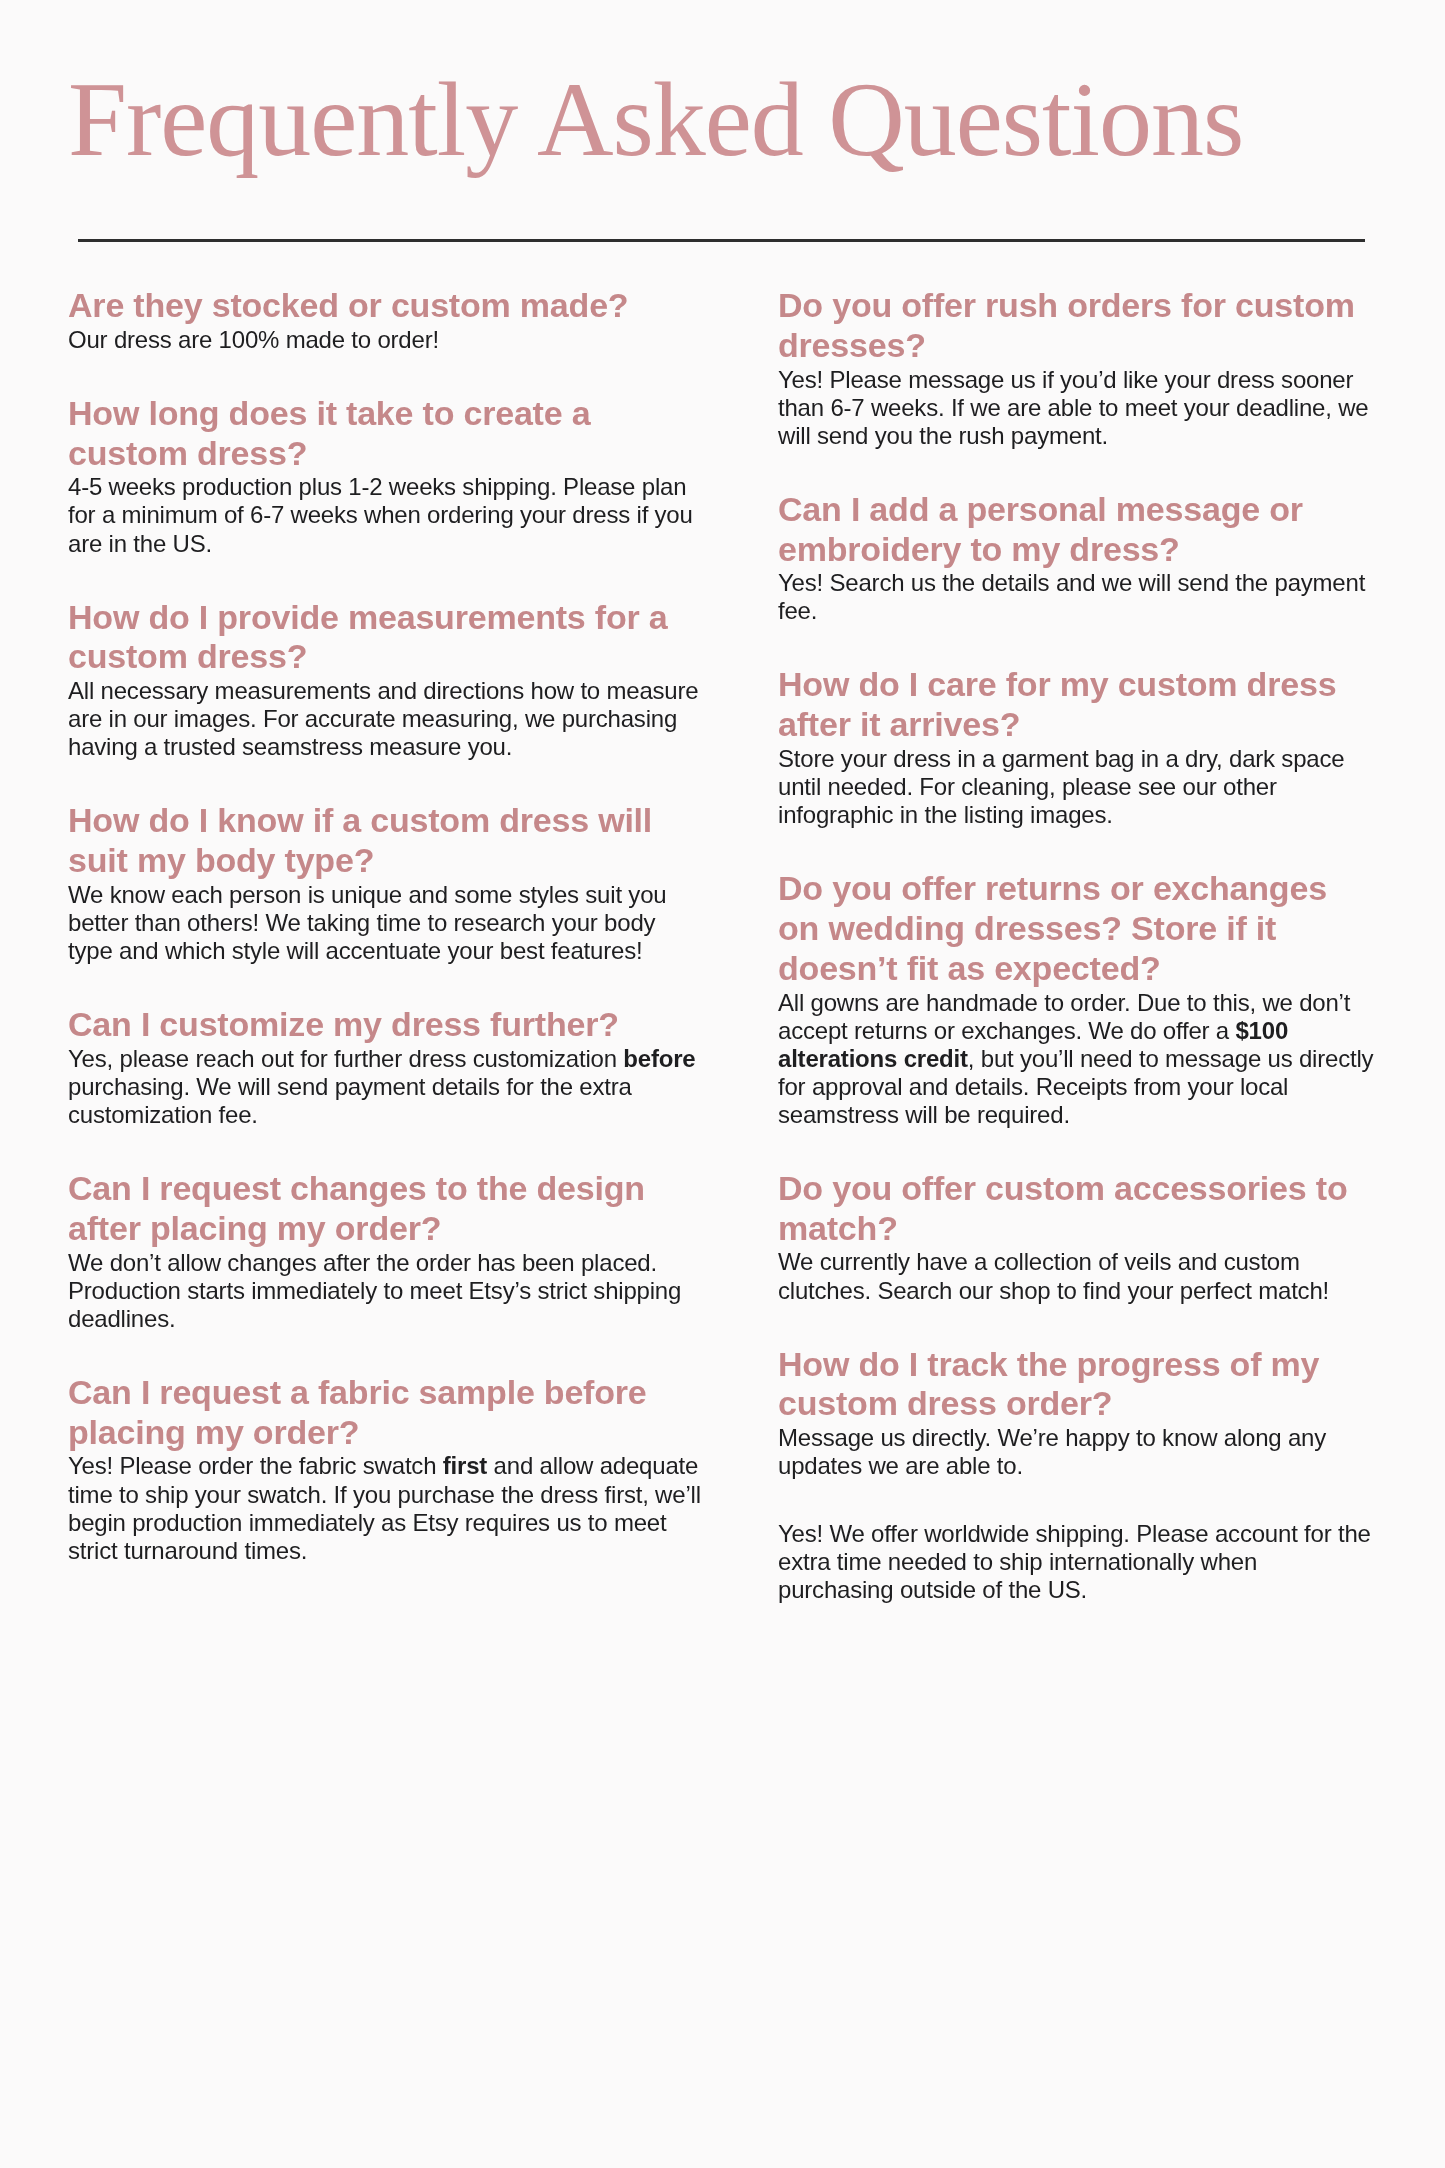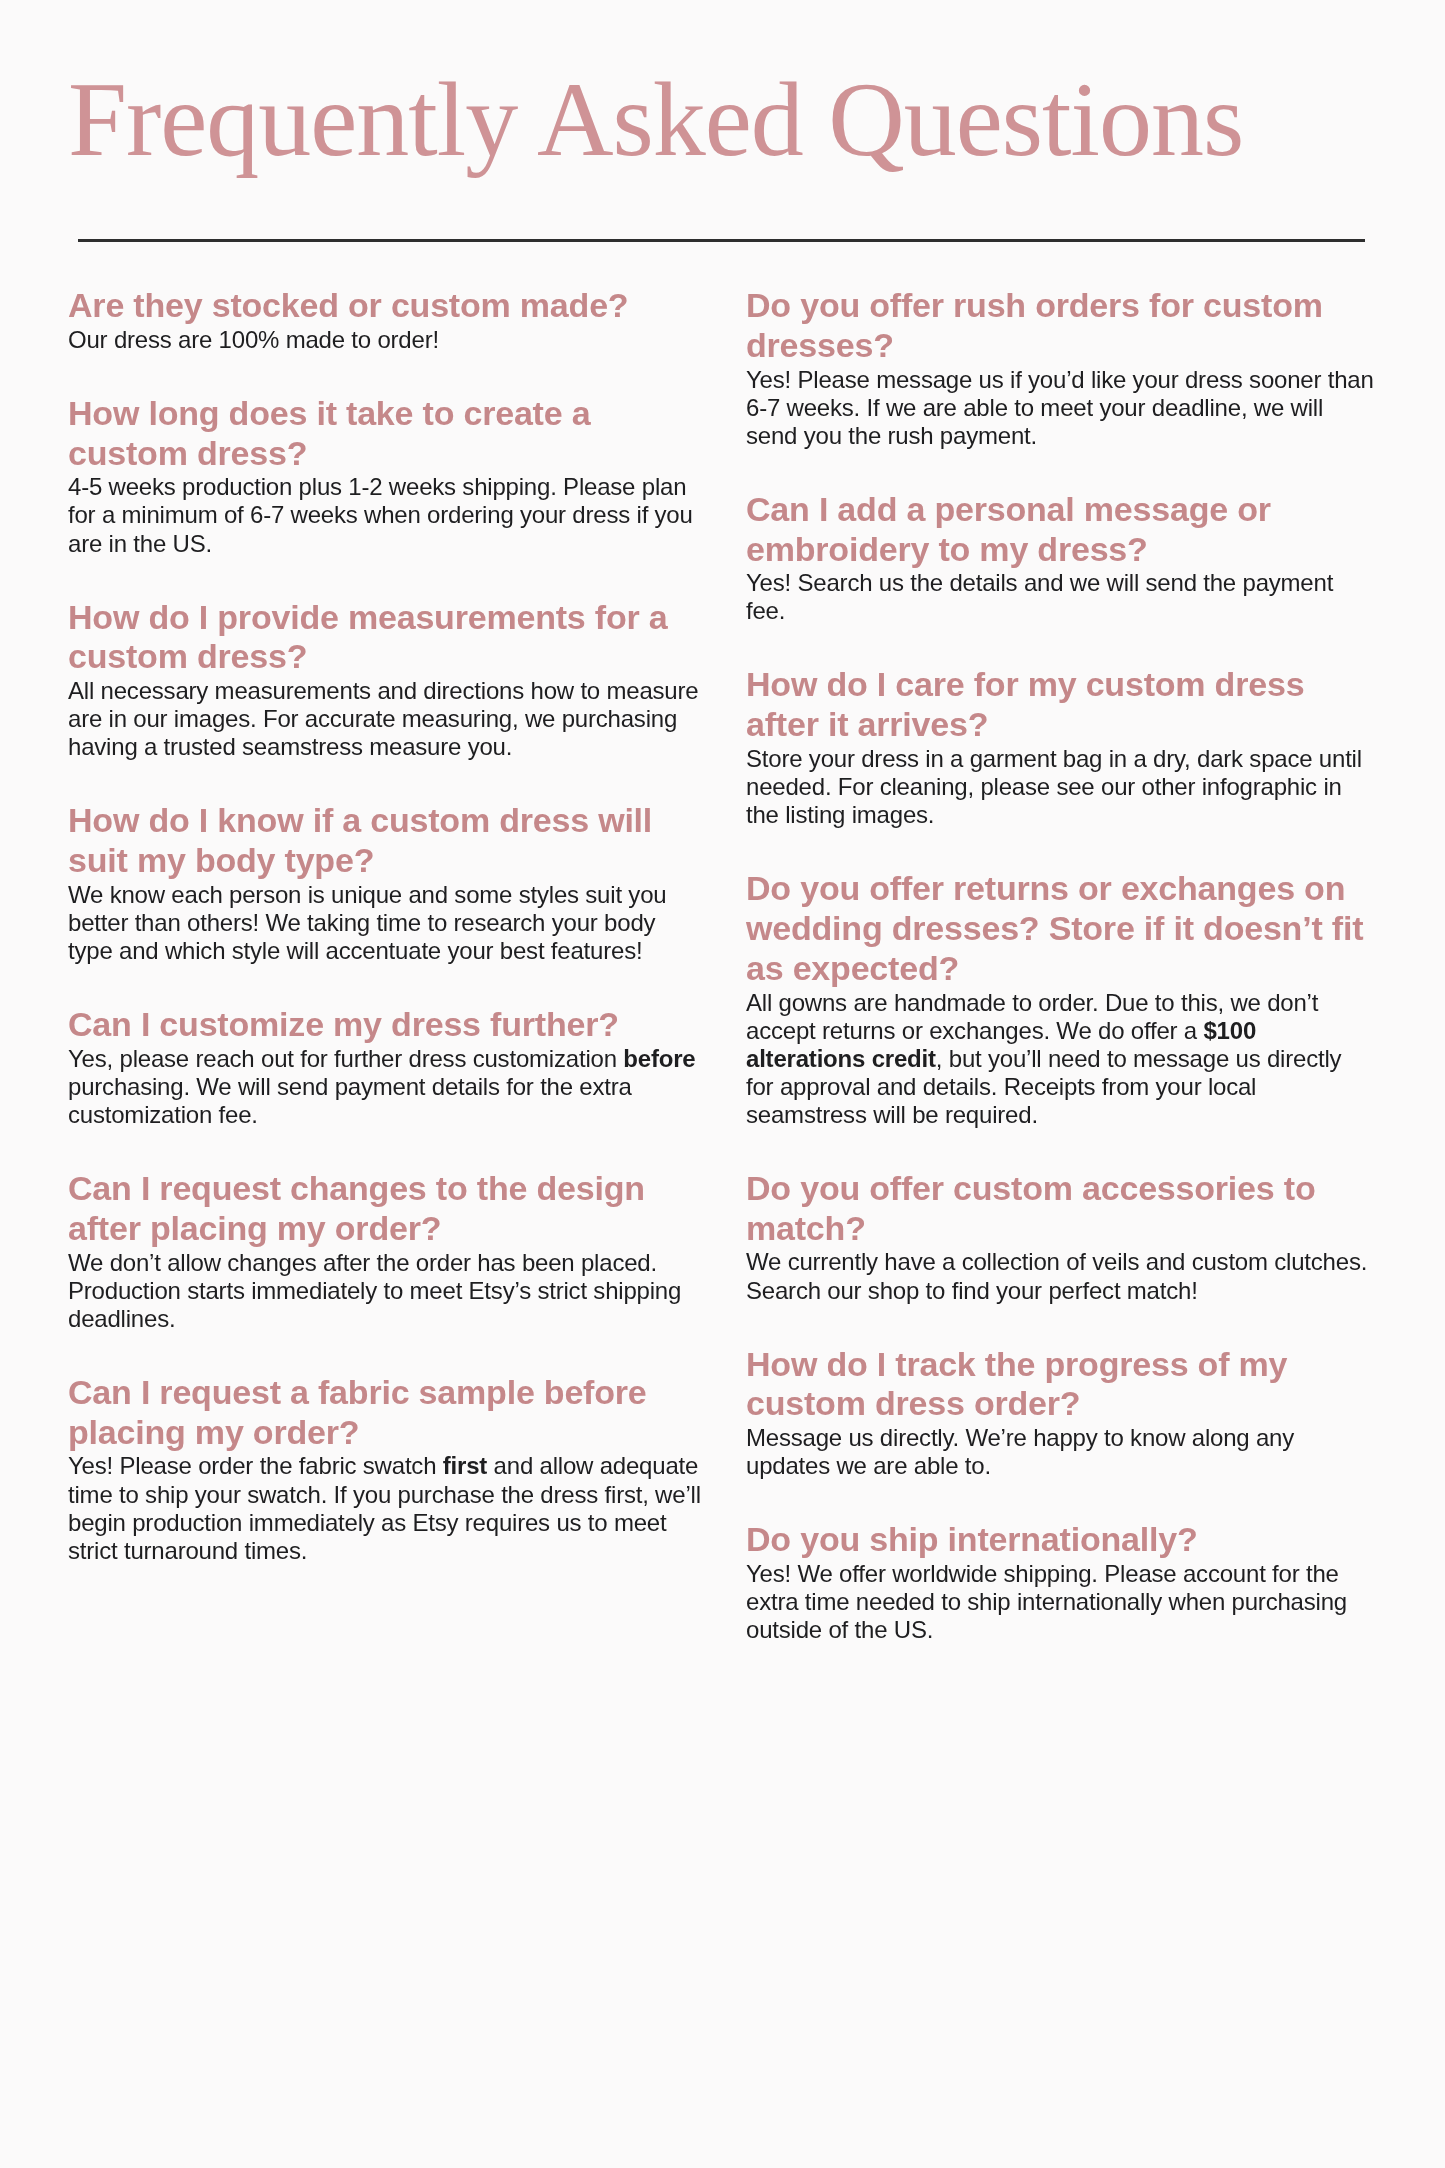--- a/index.html
+++ b/index.html
@@ -30,21 +30,21 @@
     white-space:nowrap;
     margin-top:31px;
   }
   .divider{
     height:3px;
     background:var(--divider);
     margin:66px 10px 0 10px;
   }
   .columns{
     display:flex;
-    gap:44px;
+    gap:76px;
     margin-top:44px;
   }
   .col{min-width:0;}
   .col-left{flex:0 0 634px;}
   .col-right{flex:1 1 auto;}
   .faq-item{margin-bottom:40px;}
   .faq-question{
     font-size:34px;
     line-height:1.17;
     font-weight:700;
@@ -128,18 +128,17 @@
     <div class="faq-question">Do you offer custom accessories to match?</div>
     <div class="faq-answer"><span>We currently have a collection of veils and custom clutches. Search our shop to find your perfect match!</span></div>
   </div>
 
   <div class="faq-item">
     <div class="faq-question">How do I track the progress of my custom dress order?</div>
     <div class="faq-answer"><span>Message us directly. We’re happy to know along any updates we are able to.</span></div>
   </div>
 
   <div class="faq-item">
-    <div class="faq-question">Do you ship internationally?</div>
     <div class="faq-answer"><span>Yes! We offer worldwide shipping. Please account for the extra time needed to ship internationally when purchasing outside of the US.</span></div>
   </div>
 </div>
   </div>
 </div>
 
 </body></html>

